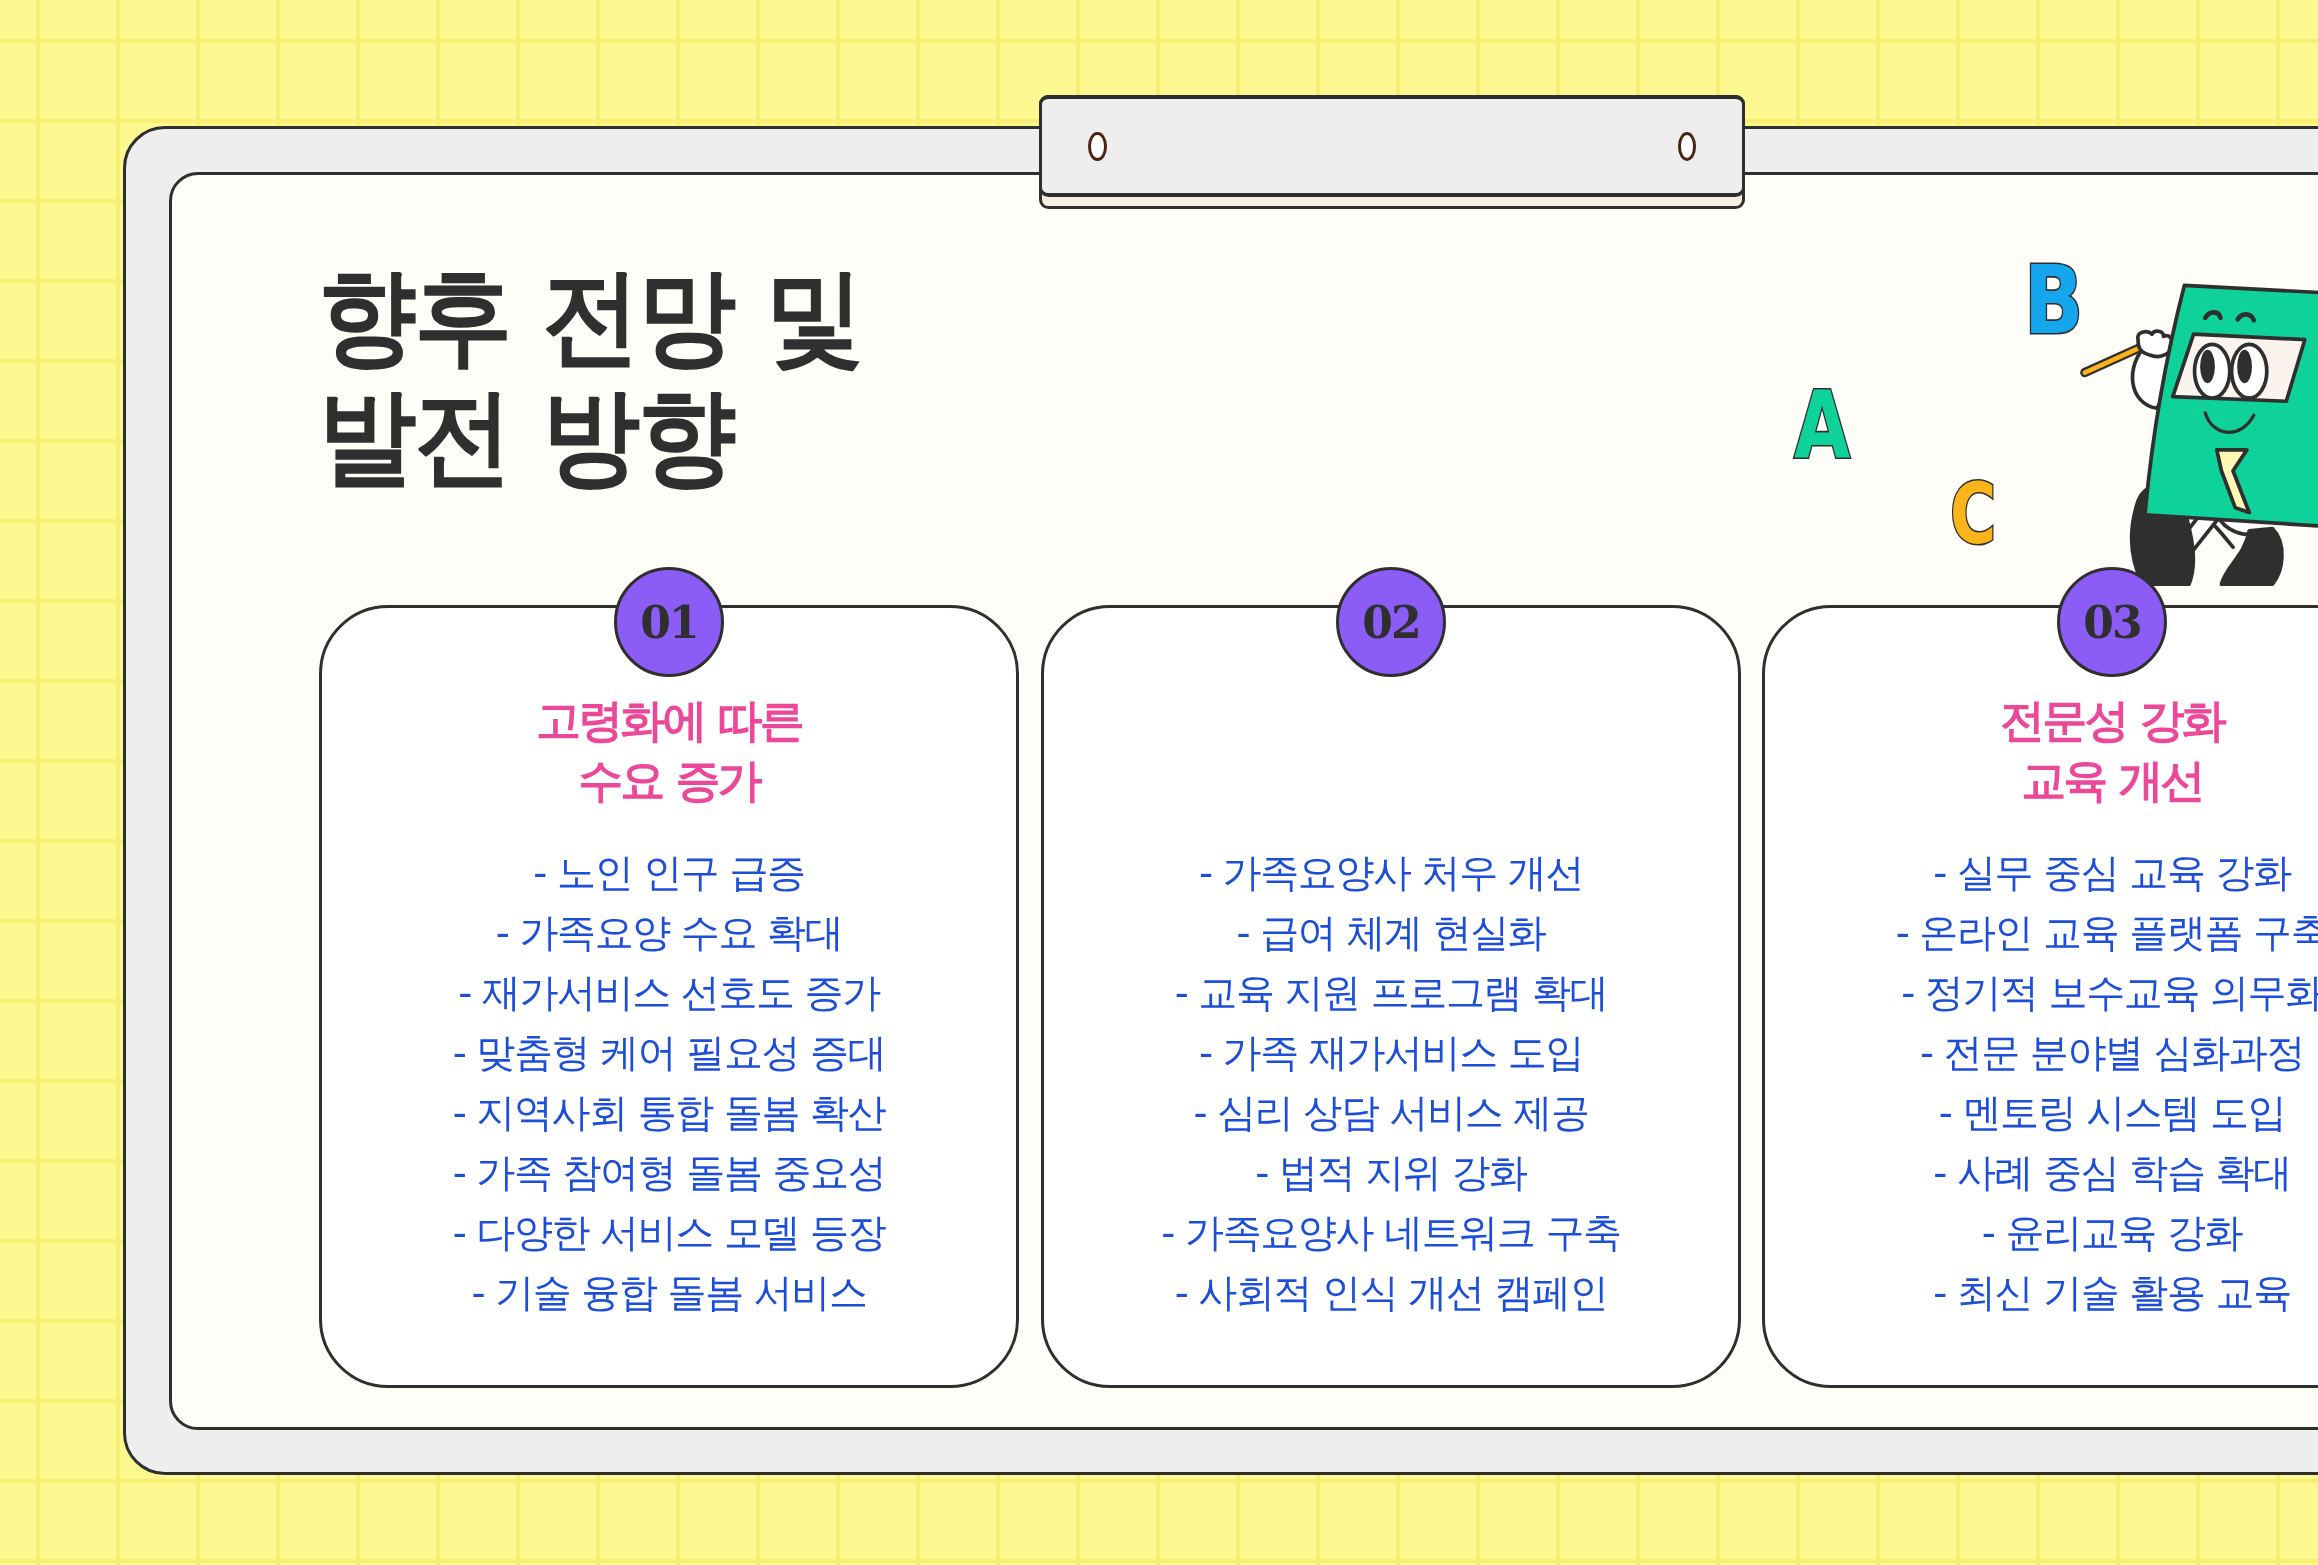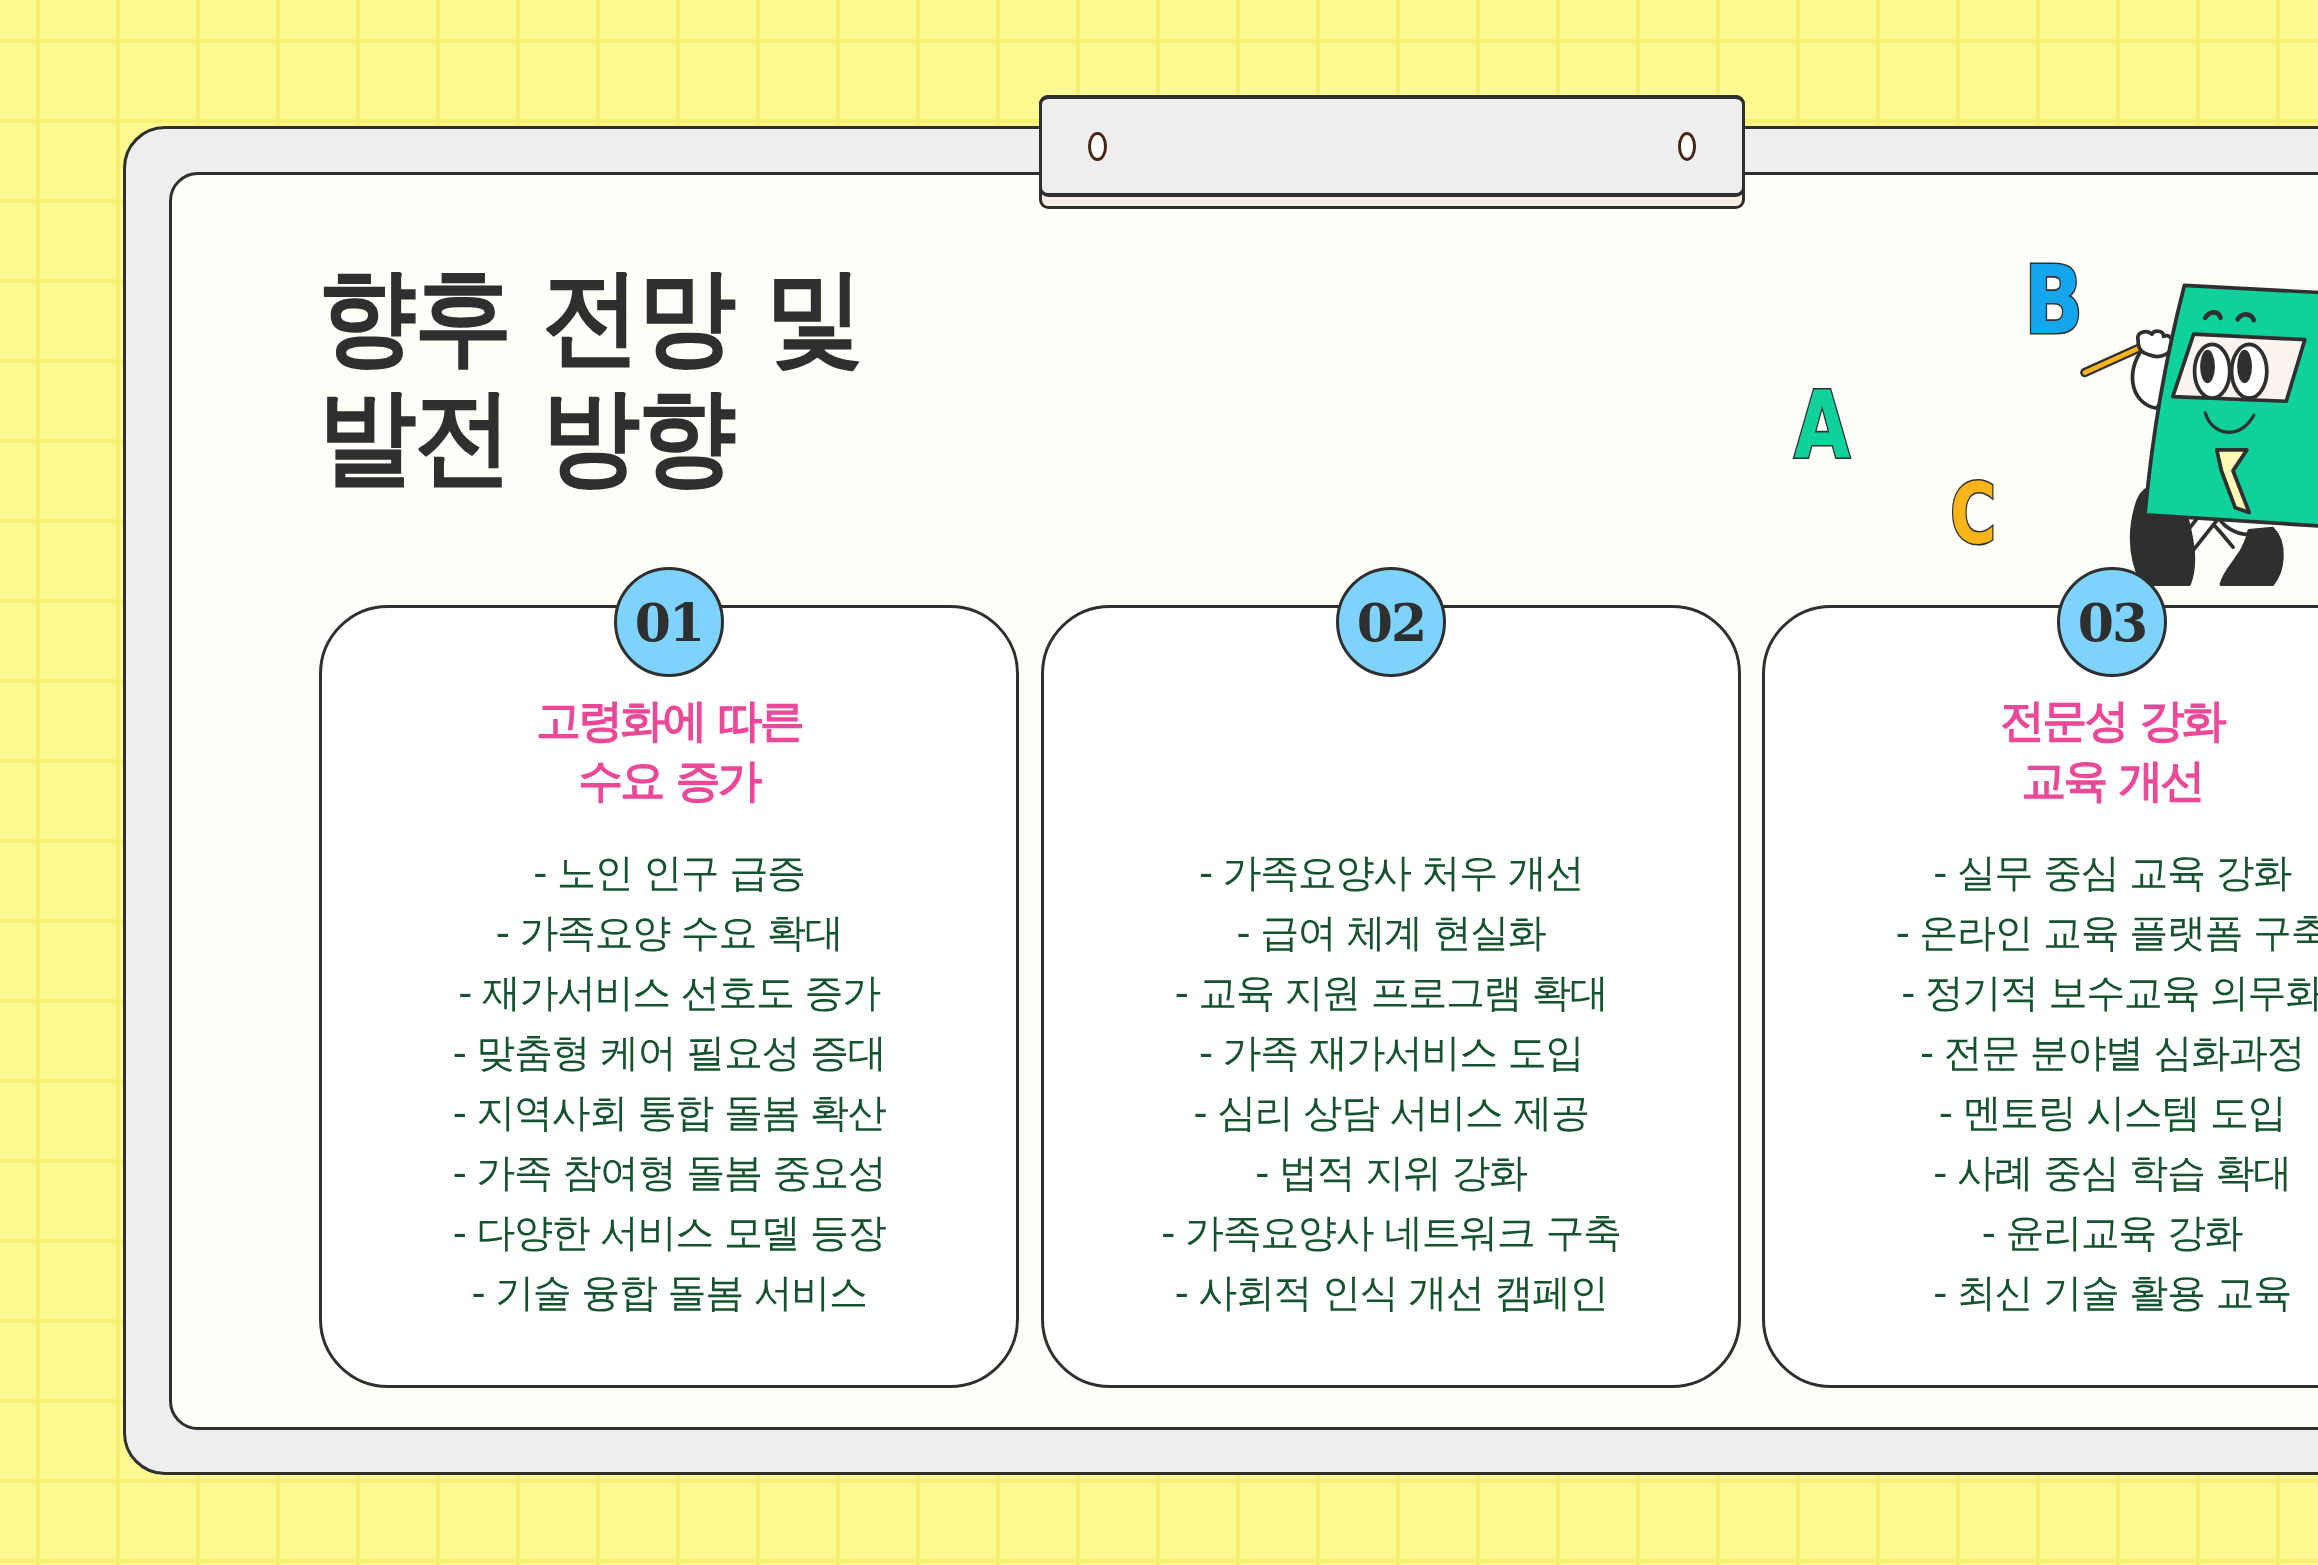--- a/index.html
+++ b/index.html
@@ -41,35 +41,35 @@
     font-size: 106px; line-height: 120px; letter-spacing: -2.8px;
     color: #2F2F2F; transform: scaleX(0.93); transform-origin: left top;
   }
   .page-title span { display: block; white-space: nowrap; }
   .card {
     position: absolute; top: 605px; width: 700px; height: 783px;
     background: #FFFFFF; border: 3.2px solid #2F2F2F; border-radius: 69px;
   }
   .badge {
     position: absolute; top: -41px; left: 50%; width: 110px; height: 110px; margin-left: -55px;
-    background: #7dd3fc; border: 3.2px solid #2F2F2F; border-radius: 50%;
+    background: #8b5cf6; border: 3.2px solid #2F2F2F; border-radius: 50%;
     display: flex; align-items: center; justify-content: center;
     font-family: "DejaVu Serif", "Liberation Serif", serif; font-weight: 700;
-    font-size: 52px; color: #2F2F2F; letter-spacing: -1.9px;
+    font-size: 44px; color: #2F2F2F; letter-spacing: -1.9px;
   }
   .card-title {
     position: absolute; left: 0; right: 0; top: 83px; text-align: center;
     font-family: "DejaVu Sans", sans-serif; font-weight: 700;
     font-size: 45px; line-height: 60px; letter-spacing: -2.8px; color: #ec4899;
   }
   .card-title span { display: block; }
   .card-list {
     position: absolute; left: 0; right: 0; top: 235px; list-style: none; text-align: center;
     font-family: "DejaVu Sans", sans-serif; font-size: 39px; line-height: 60px;
-    color: #14532d; letter-spacing: -1.4px;
+    color: #1d4ed8; letter-spacing: -1.4px;
   }
   .card-list li { white-space: nowrap; }
   .deco-letter {
     position: absolute; font-family: "DejaVu Sans", sans-serif; font-weight: 700;
     -webkit-text-stroke: 3.2px #2F2F2F; paint-order: stroke fill; line-height: 1;
   }
   .book-illustration { position: absolute; left: 2073px; top: 260px; width: 408px; height: 352px; }
 </style>
 </head>
 <body>

